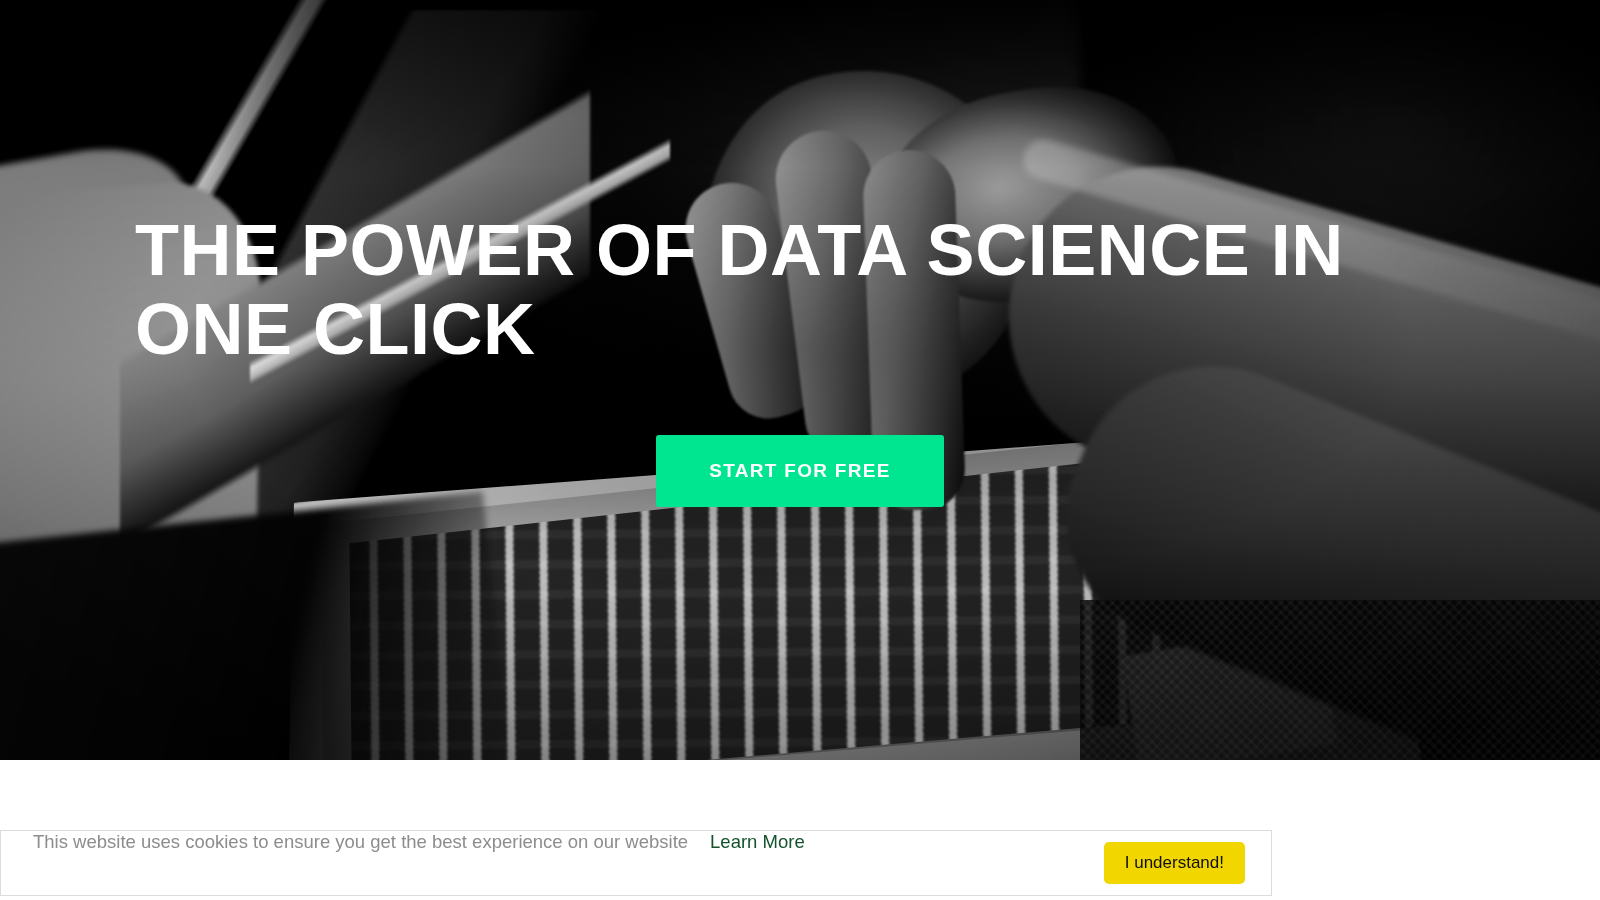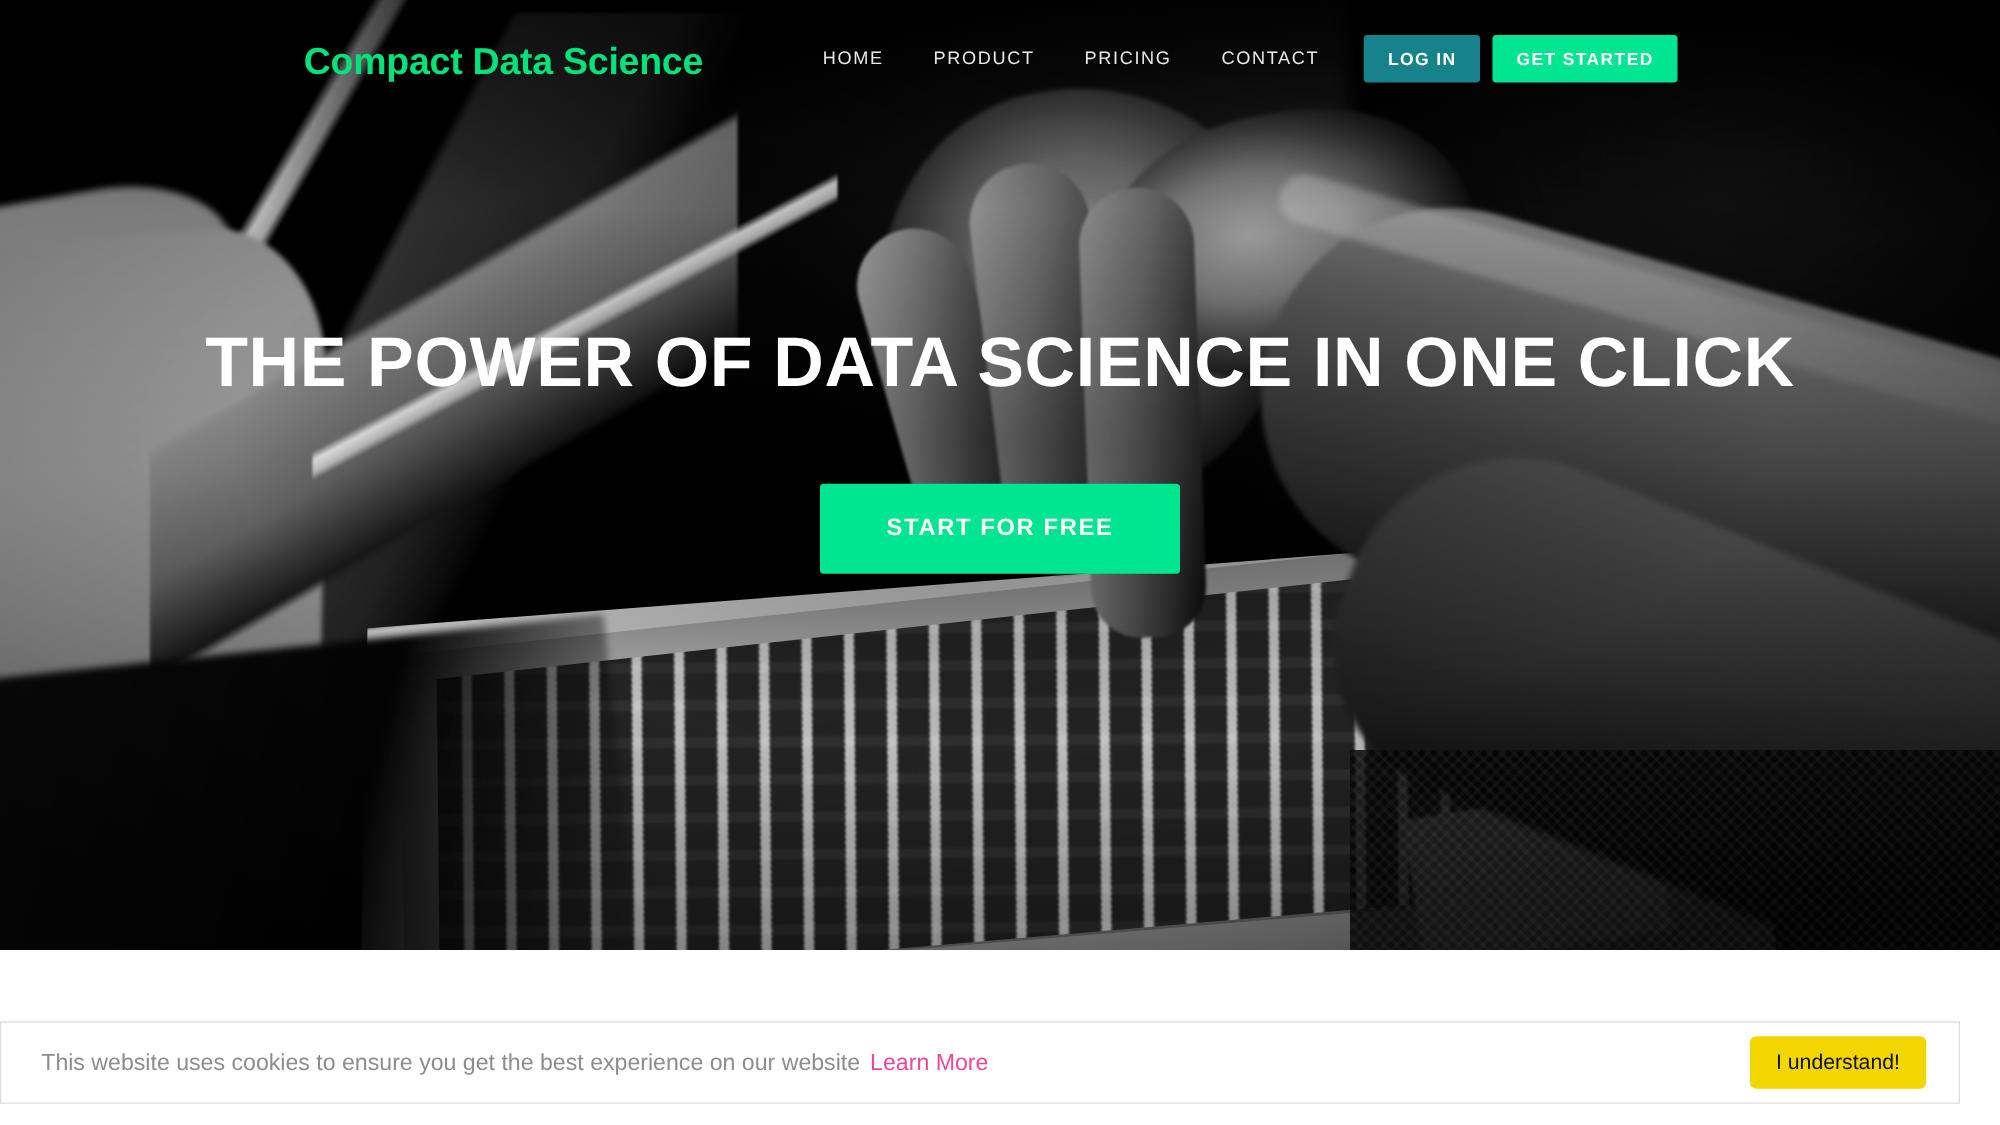--- a/index.html
+++ b/index.html
@@ -212,22 +212,22 @@
     margin-left:10px; cursor:pointer; white-space:nowrap;
   }
 
   
   .hero-content {
     position:absolute; top:0; left:0; width:1600px; height:760px;
     z-index:15; display:flex; flex-direction:column;
     align-items:center; justify-content:center; padding-bottom:6px;
   }
   .hero-title {
-    width:1330px; text-align:center; color:#fff;
-    font-size:56px; line-height:1.1; font-weight:700;
+    width:1330px; text-align:left; color:#fff;
+    font-size:72px; line-height:1.1; font-weight:700;
     letter-spacing:.5px; text-transform:uppercase;
     margin-top:-36px;
   }
   .hero-actions { display:flex; margin-top:66px; }
   .btn-start {
     background:#00e690; color:#fff; font-size:19px; font-weight:700;
     letter-spacing:1.3px; padding:25px 53px; border:none; border-radius:3px;
     cursor:pointer; white-space:nowrap;
   }
   .btn-demo {
@@ -237,29 +237,29 @@
   }
 
   
   .white-section {
     position:absolute; top:760px; left:0; width:1600px; height:140px;
     background:#fff;
   }
 
   
   .cookie-banner {
-    position:absolute; left:0; bottom:17px; width:1568px; height:66px;
+    position:absolute; left:0; bottom:4px; width:1272px; height:66px;
     background:#fff; border:1px solid #dcdcdc;
-    display:flex; align-items:center; z-index:40;
+    display:flex; z-index:40;
   }
   .cookie-text {
     margin-left:32px; color:#8d8d8d; font-size:18.5px; white-space:nowrap;
   }
   .cookie-link {
-    color:#ec4899; text-decoration:none; font-size:18.5px; margin-left:8px;
+    color:#14532d; text-decoration:none; font-size:18.5px; margin-left:22px;
   }
   .cookie-btn {
     position:absolute; right:26px; top:50%; transform:translateY(-50%);
     background:#f1d600; color:#101010; font-size:17px; font-weight:400;
     border:none; border-radius:5px; padding:11px 21px; cursor:pointer;
     white-space:nowrap;
   }
 </style>
 </head>
 <body>
@@ -287,33 +287,20 @@
       <div class="ph-finger1"></div>
       <div class="ph-finger2"></div>
       <div class="ph-finger3"></div>
       <div class="ph-arm"></div>
       <div class="ph-armhl"></div>
       <div class="ph-arm2"></div>
       <div class="ph-weave"></div>
       <div class="ph-vig"></div>
     </div>
 
-    <div class="navbar">
-
-      <div class="brand">Compact Data Science</div>
-
-      <div class="nav-right">
-        <a class="nav-link" href="#">HOME</a>
-        <a class="nav-link" href="#">PRODUCT</a>
-        <a class="nav-link" href="#">PRICING</a>
-        <a class="nav-link" href="#">CONTACT</a>
-        <button class="btn-login">LOG IN</button>
-        <button class="btn-getstarted">GET STARTED</button>
-      </div>
-    </div>
 
     <div class="hero-content">
       <h1 class="hero-title">THE POWER OF DATA SCIENCE IN ONE CLICK</h1>
       <div class="hero-actions">
         <button class="btn-start">START FOR FREE</button>
       </div>
     </div>
   </div>
 
   <div class="white-section"></div>

